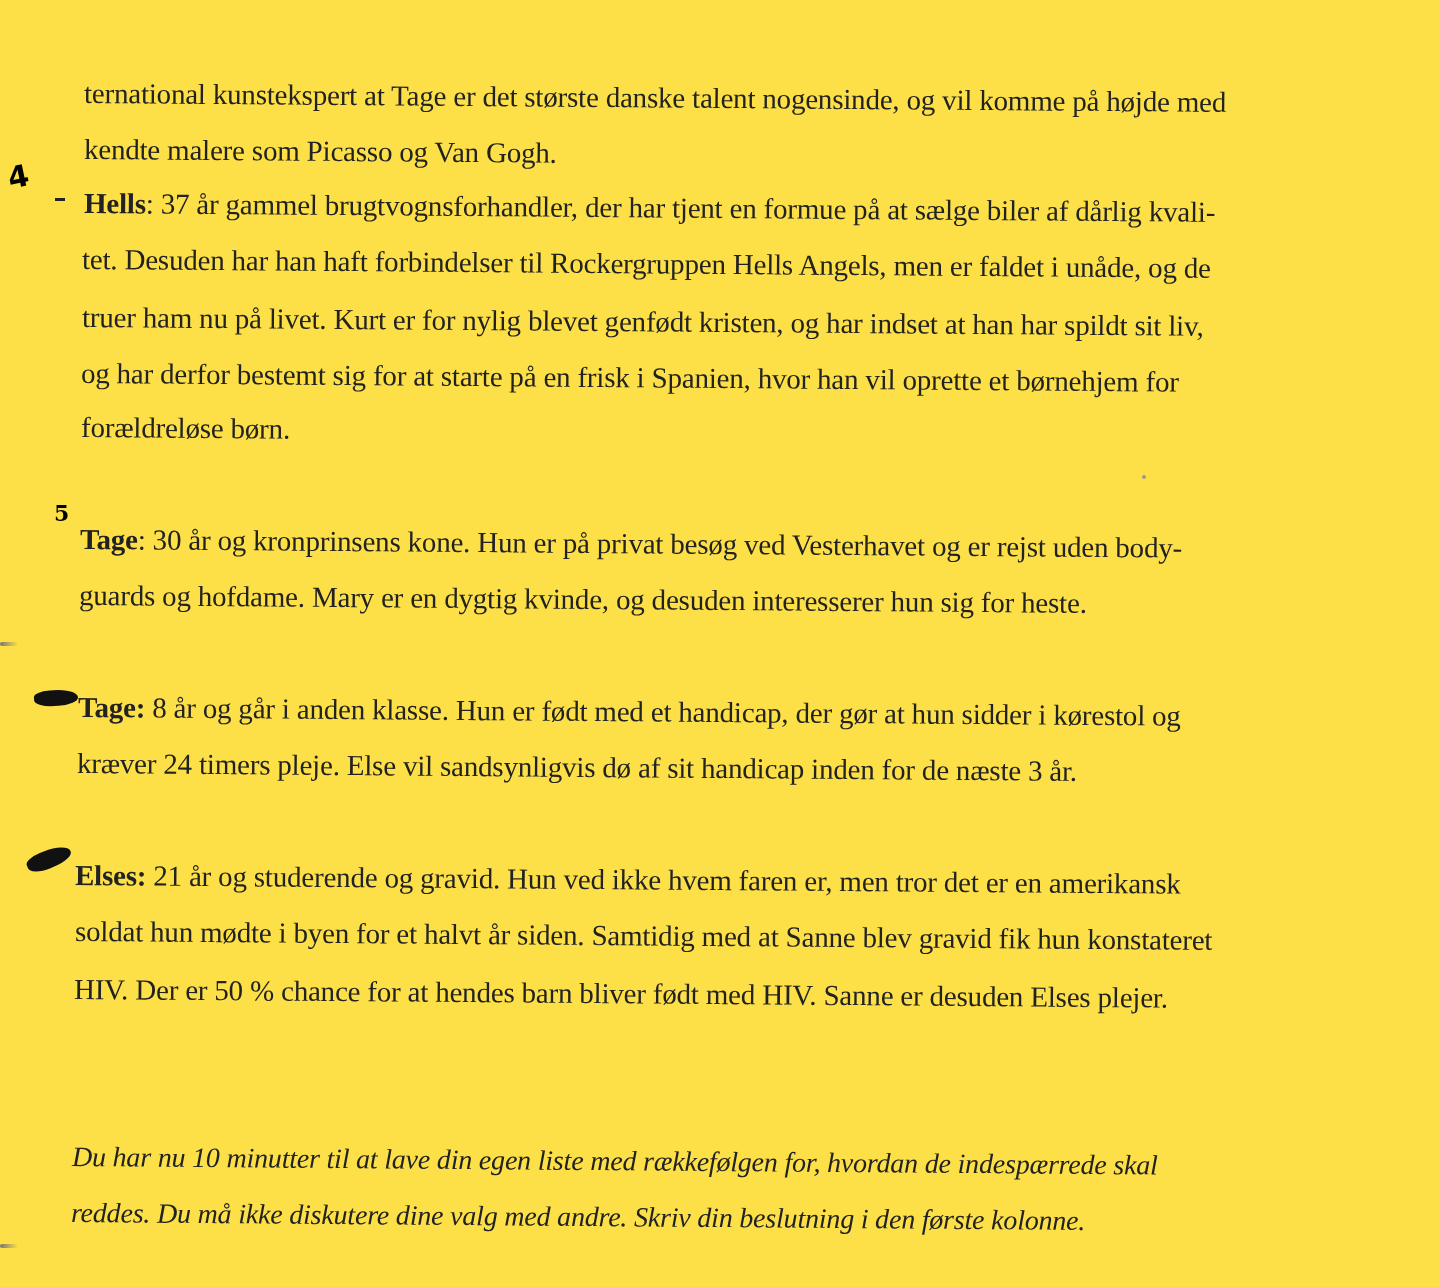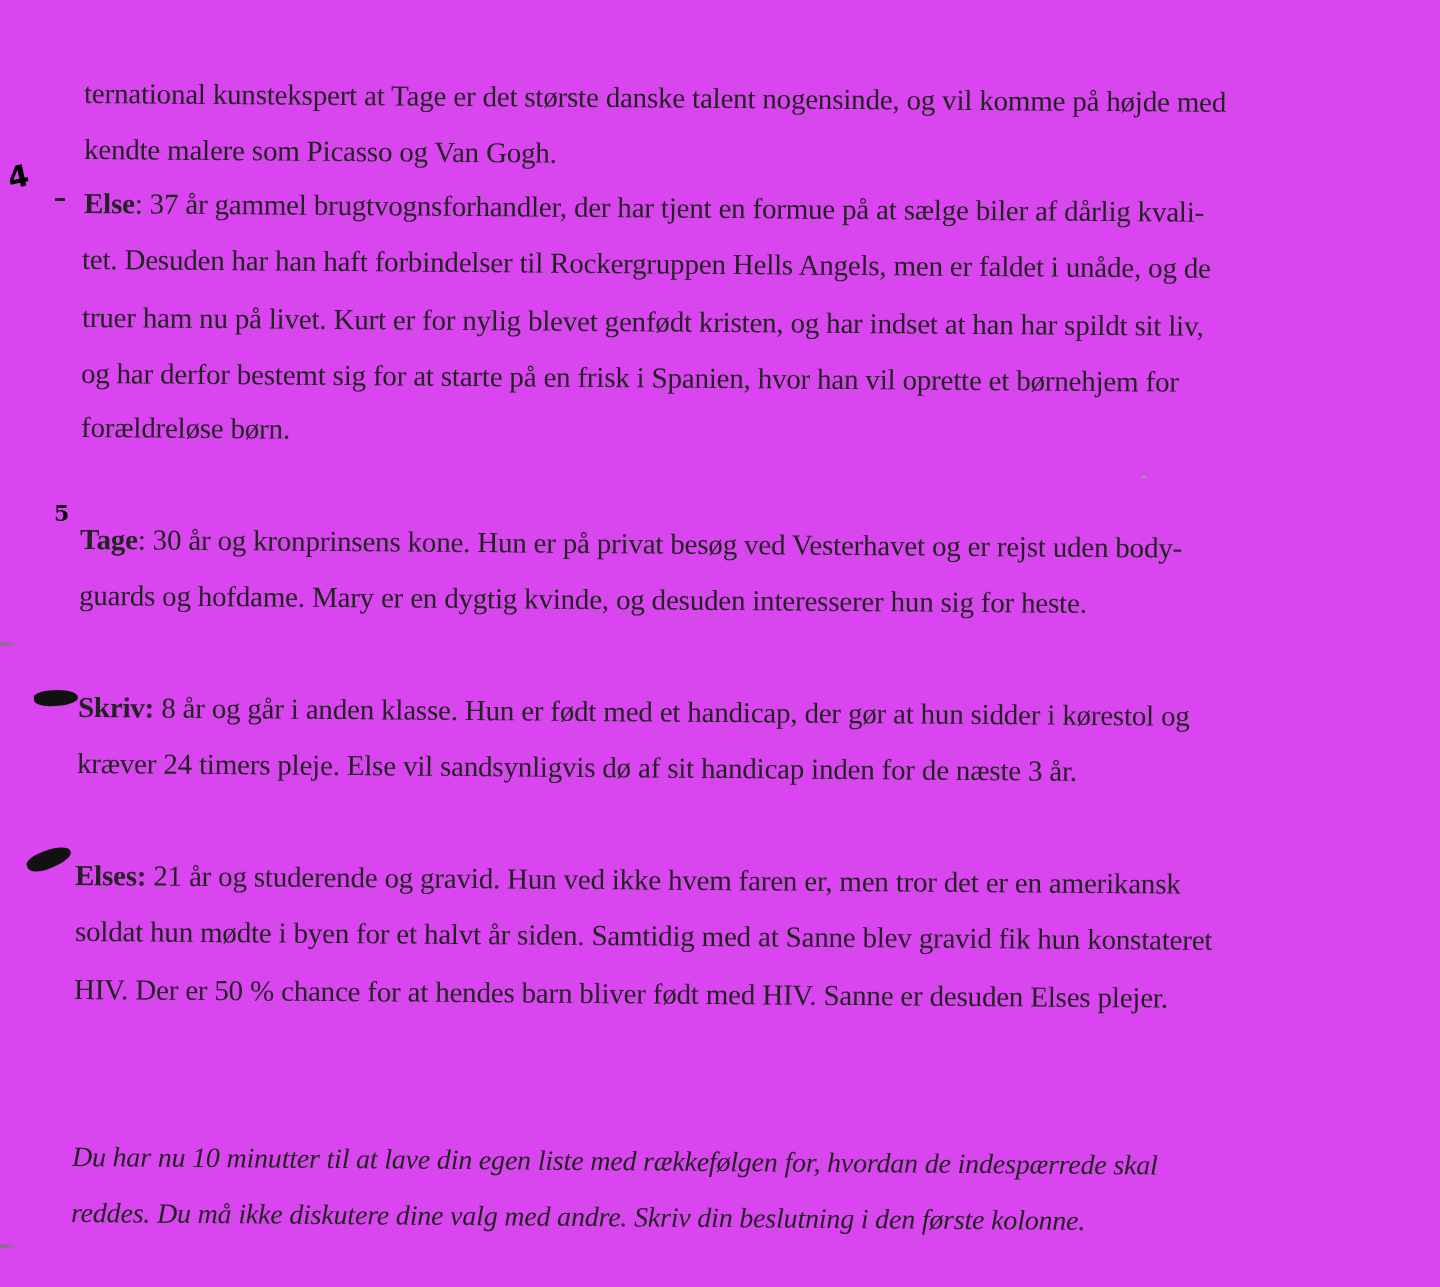--- a/index.html
+++ b/index.html
@@ -11,21 +11,21 @@
       width: 1440px;
       height: 1287px;
       position: relative;
       overflow: hidden;
       font-family: "Liberation Serif", "DejaVu Serif", serif;
       color: #1e1e1e;
     }
     .page {
       position: absolute;
       inset: 0;
-      background: #d946ef;
+      background: #fde047;
     }
     .line {
       position: absolute;
       font-size: 29px;
       line-height: 34px;
       white-space: nowrap;
       letter-spacing: -0.2px;
       color: #222;
       transform-origin: left center;
     }
@@ -76,21 +76,21 @@
 
   <div>
     <div class="line" style="left:84px; top:76px; width:1280px; transform:rotate(0.45deg);">ternational kunstekspert at Tage er det største danske talent nogensinde, og vil komme på højde med</div>
     <div class="line" style="left:84px; top:132px; transform:rotate(0.45deg);">kendte malere som Picasso og Van Gogh.</div>
   </div>
 
   <div>
     <div class="mark" style="left:8px; top:162px; font-size:30px; transform:rotate(-12deg);">4</div>
     <div class="dash" style="left:55px; top:198px; width:10px;"></div>
     <div class="line" style="left:84px; top:186px; transform:rotate(0.45deg);">
-      <span class="name">Else</span><span>: 37 år gammel brugtvognsforhandler, der har tjent en formue på at sælge biler af dårlig kvali-</span>
+      <span class="name">Hells</span><span>: 37 år gammel brugtvognsforhandler, der har tjent en formue på at sælge biler af dårlig kvali-</span>
     </div>
     <div class="line" style="left:82px; top:242px; transform:rotate(0.45deg);">tet. Desuden har han haft forbindelser til Rockergruppen Hells Angels, men er faldet i unåde, og de</div>
     <div class="line" style="left:82px; top:300px; transform:rotate(0.45deg);">truer ham nu på livet. Kurt er for nylig blevet genfødt kristen, og har indset at han har spildt sit liv,</div>
     <div class="line" style="left:81px; top:356px; transform:rotate(0.45deg);">og har derfor bestemt sig for at starte på en frisk i Spanien, hvor han vil oprette et børnehjem for</div>
     <div class="line" style="left:81px; top:410px; transform:rotate(0.45deg);">forældreløse børn.</div>
   </div>
 
   <span class="speck" style="left:1142px; top:475px;"></span>
 
   <div>
@@ -99,21 +99,21 @@
       <span class="name">Tage</span><span>: 30 år og kronprinsens kone. Hun er på privat besøg ved Vesterhavet og er rejst uden body-</span>
     </div>
     <div class="line" style="left:79px; top:578px; transform:rotate(0.45deg);">guards og hofdame. Mary er en dygtig kvinde, og desuden interesserer hun sig for heste.</div>
   </div>
 
   <span class="edge-smudge" style="top:642px;"></span>
 
   <div>
     <div class="scribble" style="left:34px; top:690px; width:44px; height:16px; transform:rotate(-4deg);"></div>
     <div class="line" style="left:78px; top:690px; transform:rotate(0.45deg);">
-      <span class="name">Skriv:</span><span> 8 år og går i anden klasse. Hun er født med et handicap, der gør at hun sidder i kørestol og</span>
+      <span class="name">Tage:</span><span> 8 år og går i anden klasse. Hun er født med et handicap, der gør at hun sidder i kørestol og</span>
     </div>
     <div class="line" style="left:77px; top:746px; transform:rotate(0.45deg);">kræver 24 timers pleje. Else vil sandsynligvis dø af sit handicap inden for de næste 3 år.</div>
   </div>
 
   <div>
     <div class="scribble" style="left:26px; top:850px; width:46px; height:18px; transform:rotate(-22deg);"></div>
     <div class="line" style="left:75px; top:858px; transform:rotate(0.45deg);">
       <span class="name">Elses:</span><span> 21 år og studerende og gravid. Hun ved ikke hvem faren er, men tror det er en amerikansk</span>
     </div>
     <div class="line" style="left:75px; top:914px; transform:rotate(0.45deg);">soldat hun mødte i byen for et halvt år siden. Samtidig med at Sanne blev gravid fik hun konstateret</div>

